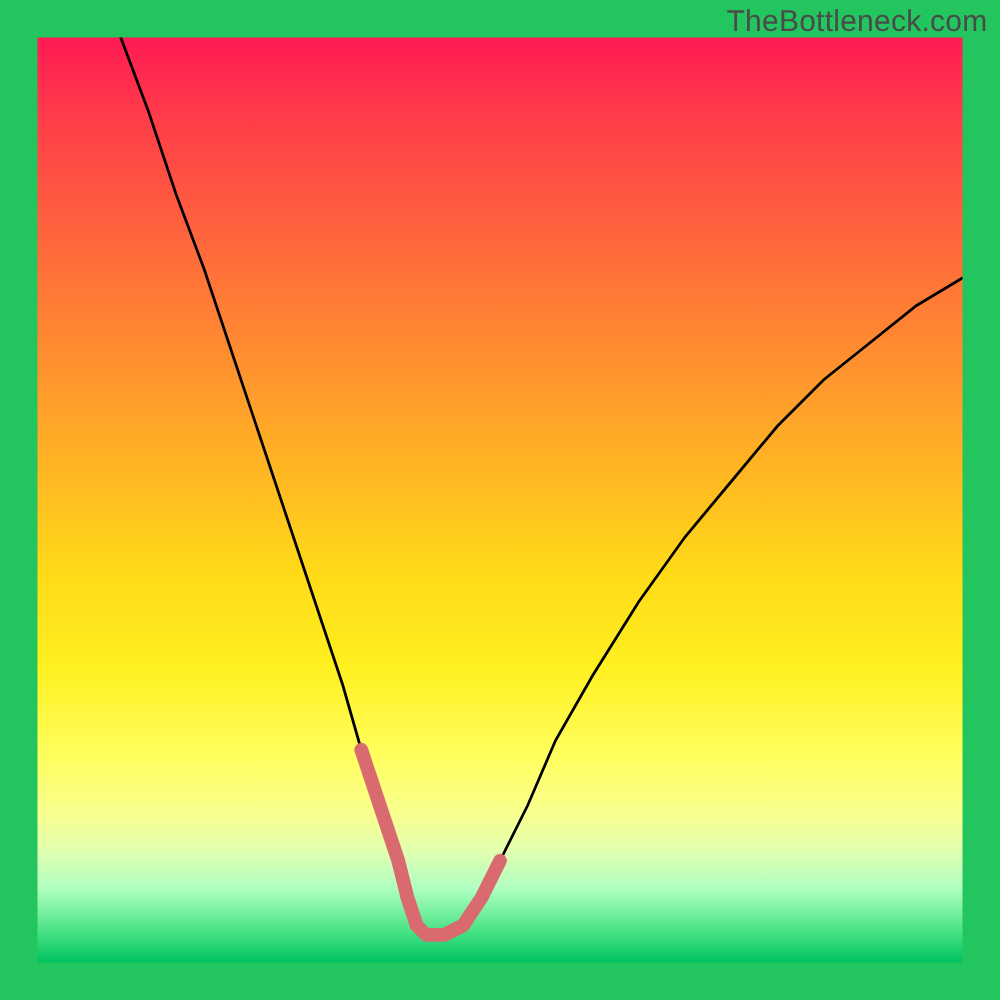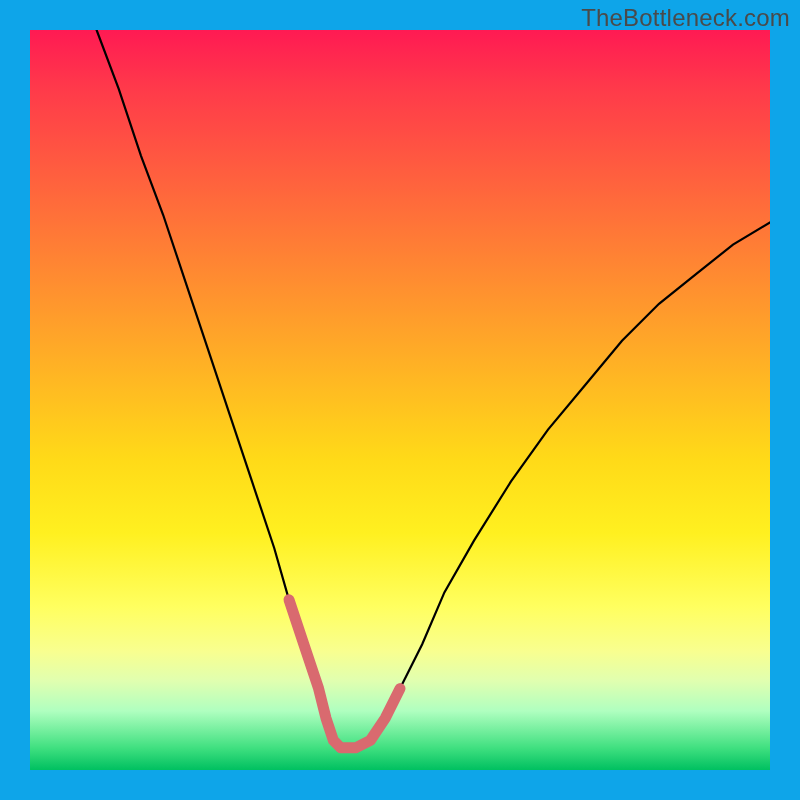--- a/index.html
+++ b/index.html
@@ -10,21 +10,21 @@
     background: #000;
     overflow: hidden;
     font-family: Arial, Helvetica, sans-serif;
   }
   .frame {
     position: absolute;
     left: 0;
     top: 0;
     width: 800px;
     height: 800px;
-    background: #0ea5e9;
+    background: #22c55e;
   }
   .plot {
     position: absolute;
     left: 30px;
     top: 30px;
     width: 740px;
     height: 740px;
     background: linear-gradient(to bottom,
       #ff1a53 0%,
       #ff3a4a 8%,

